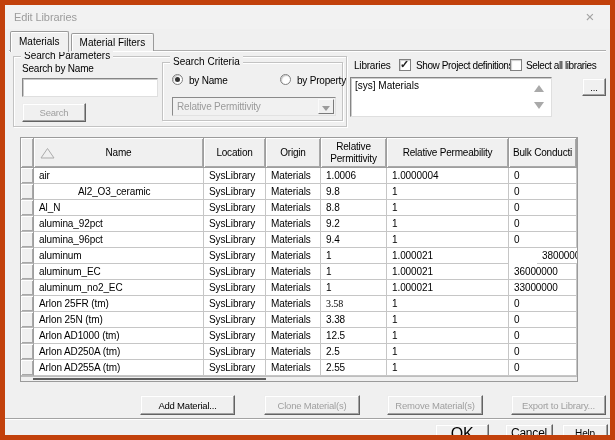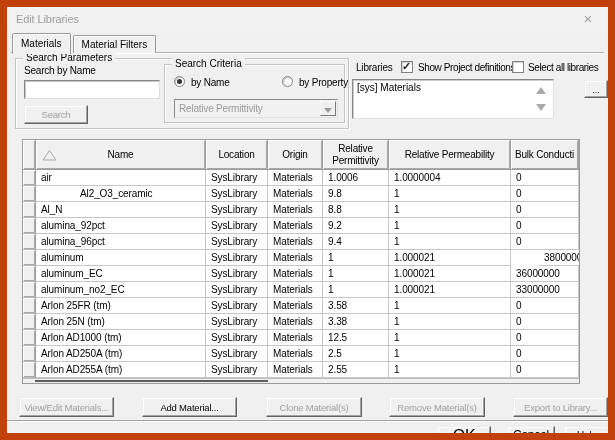--- a/index.html
+++ b/index.html
@@ -1,19 +1,19 @@
 <!DOCTYPE html>
 <html><head>
 <meta charset="utf-8">
 <style>
   html,body { margin:0; padding:0; background:#d8d8d8; }
   * { box-sizing:border-box; }
   .dialog {
     position:relative; width:615px; height:440px;
-    background:#f0f0f0; border:7px solid #c2410c;
+    background:#f0f0f0; border:5px solid #c2410c;
     font-family:"Liberation Sans", sans-serif; font-size:10px; color:#000;
     overflow:hidden;
   }
   
   .titlebar { position:absolute; left:0; top:0; right:0; height:24px; background:#f2f2f2; }
   .title { position:absolute; left:9px; top:6px; font-size:11px; color:#9c9c9c; letter-spacing:-0.1px; }
   .closebtn { position:absolute; right:11px; top:3px; width:18px; height:18px; text-align:center;
     color:#a2a2a2; font-size:15px; line-height:18px; }
   
   .pageline { position:absolute; left:4px; right:4px; top:45px; height:2px;
@@ -231,21 +231,21 @@
           <div class="tcell" style="width: 55px;">Materials</div>
           <div class="tcell" style="width: 66px;">1</div>
           <div class="tcell" style="width: 122px;">1.000021</div>
           <div class="tcell" style="width: 68px;">33000000</div>
         </div>
         <div class="trow">
           <div class="rowhdr"></div>
           <div class="tcell" style="width: 170px;">Arlon 25FR (tm)</div>
           <div class="tcell" style="width: 62px;">SysLibrary</div>
           <div class="tcell" style="width: 55px;">Materials</div>
-          <div class="tcell" style="width: 66px;">3.58</div>
+          <div class="tcell" style="width: 66px; font-family: Liberation Serif, serif;">3.58</div>
           <div class="tcell" style="width: 122px;">1</div>
           <div class="tcell" style="width: 68px;">0</div>
         </div>
         <div class="trow">
           <div class="rowhdr"></div>
           <div class="tcell" style="width: 170px;">Arlon 25N (tm)</div>
           <div class="tcell" style="width: 62px;">SysLibrary</div>
           <div class="tcell" style="width: 55px;">Materials</div>
           <div class="tcell" style="width: 66px;">3.38</div>
           <div class="tcell" style="width: 122px;">1</div>
@@ -277,21 +277,20 @@
           <div class="tcell" style="width: 66px;">2.55</div>
           <div class="tcell" style="width: 122px;">1</div>
           <div class="tcell" style="width: 68px;">0</div>
         </div>
       </div>
     <div class="hscroll">
       <div class="hthumb"></div>
     </div>
   </div>
 
-  <button class="btn disabled" style="left:12px;  top:390px; width:95px; height:20px;" id="btn-view">View/Edit Materials...</button>
   <button class="btn" style="left:135px; top:390px; width:95px; height:20px;" id="btn-add">Add Material...</button>
   <button class="btn disabled" style="left:382px; top:390px; width:96px; height:20px;" id="btn-remove">Remove Material(s)</button>
   <button class="btn disabled" style="left:259px; top:390px; width:96px; height:20px;" id="btn-clone">Clone Material(s)</button>
   <button class="btn disabled" style="left:506px; top:390px; width:95px; height:20px;" id="btn-export">Export to Library...</button>
 
   <div class="separator"></div>
 
   <button class="btn" style="left:430px; top:419px; width:54px; height:18px; font-size:16px;">OK</button>
   <button class="btn" style="left:500px; top:419px; width:48px; height:18px; font-size:12px;">Cancel</button>
   <button class="btn" style="left:557px; top:419px; width:46px; height:18px; font-size:10px;">Help</button>

